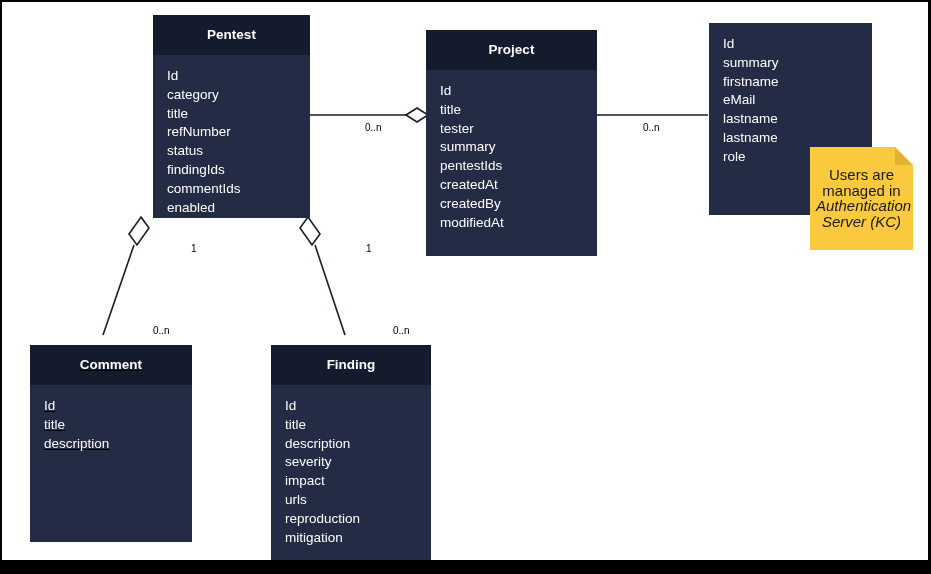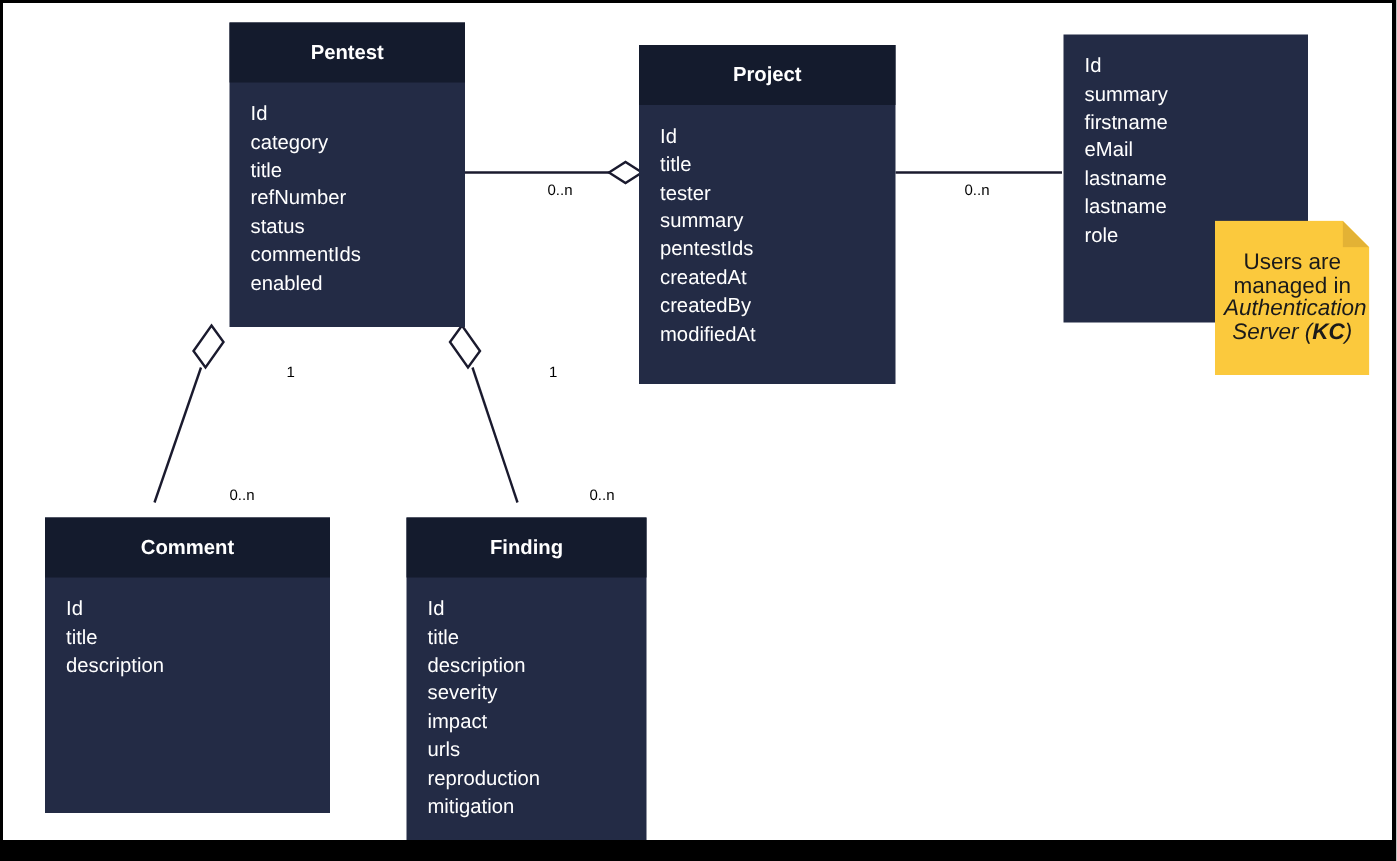--- a/index.html
+++ b/index.html
@@ -89,21 +89,21 @@
     position: absolute;
     right: 0;
     top: 0;
     width: 18px;
     height: 18px;
     background: #e3b235;
     clip-path: polygon(0 0, 100% 100%, 0 100%);
   }
   .note-line { display: block; }
   .note-em { font-style: italic; }
-  .note-strong { font-weight: bold; font-style: italic; }
+  .note-strong { font-weight: normal; font-style: italic; }
 </style>
 </head>
 <body>
 
 <div id="canvas">
   <div id="diagram-layer">
 
     <svg class="edges" viewBox="0 0 926 558" xmlns="http://www.w3.org/2000/svg">
 
       <g>
@@ -136,20 +136,21 @@
     <div class="mult" style="left:347px; top:323px;">0..n</div>
 
     <div class="umlclass" style="left:151px; top:13px; width:157px; height:203px;">
       <div class="uml-header">Pentest</div>
       <div class="uml-attrs">
         <div class="uml-attr">Id</div>
         <div class="uml-attr">category</div>
         <div class="uml-attr">title</div>
         <div class="uml-attr">refNumber</div>
         <div class="uml-attr">status</div>
+        <div class="uml-attr">findingIds</div>
         <div class="uml-attr">commentIds</div>
         <div class="uml-attr">enabled</div>
       </div>
     </div>
 
     <div class="umlclass" style="left:424px; top:13px; width:171px; height:226px;margin-top:15px;">
       <div class="uml-header">Project</div>
       <div class="uml-attrs">
         <div class="uml-attr">Id</div>
         <div class="uml-attr">title</div>
@@ -167,21 +168,21 @@
         <div class="uml-attr">Id</div>
         <div class="uml-attr">summary</div>
         <div class="uml-attr">firstname</div>
         <div class="uml-attr">eMail</div>
         <div class="uml-attr">lastname</div>
         <div class="uml-attr">lastname</div>
         <div class="uml-attr">role</div>
       </div>
     </div>
 
-    <div class="umlclass" style="left:28px; top:343px; width:190px; height:197px;">
+    <div class="umlclass" style="left:28px; top:343px; width:162px; height:197px;text-decoration:underline;">
       <div class="uml-header">Comment</div>
       <div class="uml-attrs">
         <div class="uml-attr">Id</div>
         <div class="uml-attr">title</div>
         <div class="uml-attr">description</div>
       </div>
     </div>
 
     <div class="umlclass" style="left:269px; top:343px; width:160px; height:242px;">
       <div class="uml-header">Finding</div>

